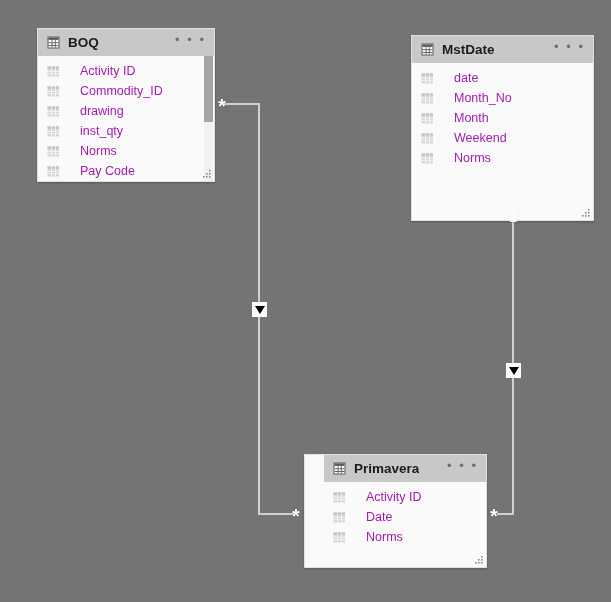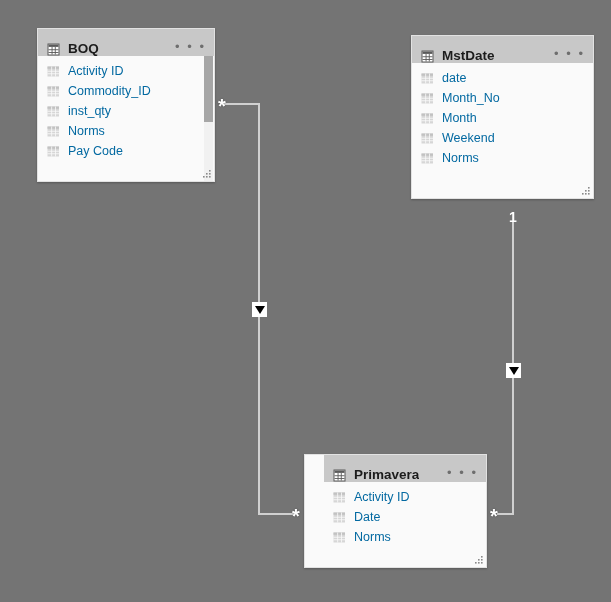--- a/index.html
+++ b/index.html
@@ -83,21 +83,21 @@
     background: #fafafa;
     border: 1px solid #e2e2e2;
     box-sizing: border-box;
     box-shadow: 0 1px 2px rgba(0,0,0,0.25);
     overflow: hidden;
   }
   .tbl-head {
     height: 27px;
     background: #c8c8c8;
     display: flex;
-    align-items: flex-end;
+    align-items: center;
     padding: 0 8px 0 9px;
     box-sizing: border-box;
   }
   .tbl-title {
     font-size: 13.5px;
     font-weight: bold;
     color: #1c1c1c;
     margin-left: 8px;
     white-space: nowrap;
     overflow: hidden;
@@ -116,22 +116,22 @@
   }
   .fld {
     display: flex;
     align-items: center;
     height: 20px;
     padding-left: 9px;
     box-sizing: border-box;
   }
   .fld-name {
     font-size: 12.5px;
-    color: #0369a1;
-    margin-left: 8px;
+    color: #a21caf;
+    margin-left: 20px;
     white-space: nowrap;
   }
   
   .gicon {
     width: 13px;
     height: 13px;
     flex: 0 0 13px;
     position: relative;
   }
   .gicon svg { display: block; }
@@ -227,20 +227,33 @@
         <span class="gicon">
           <svg width="13" height="13" viewBox="0 0 13 13">
             <rect x="0.5" y="1.5" width="11.5" height="10" fill="#d6d6d6"></rect>
             <rect x="0.5" y="1.5" width="11.5" height="2.3" fill="#c2c2c2"></rect>
             <rect x="4.3" y="1.5" width="0.8" height="10" fill="#fafafa"></rect>
             <rect x="8.1" y="1.5" width="0.8" height="10" fill="#fafafa"></rect>
             <rect x="0.5" y="5.8" width="11.5" height="0.8" fill="#fafafa"></rect>
             <rect x="0.5" y="8.4" width="11.5" height="0.8" fill="#fafafa"></rect>
           </svg>
         </span>
+        <span class="fld-name">drawing</span>
+      </div>
+      <div class="fld">
+        <span class="gicon">
+          <svg width="13" height="13" viewBox="0 0 13 13">
+            <rect x="0.5" y="1.5" width="11.5" height="10" fill="#d6d6d6"></rect>
+            <rect x="0.5" y="1.5" width="11.5" height="2.3" fill="#c2c2c2"></rect>
+            <rect x="4.3" y="1.5" width="0.8" height="10" fill="#fafafa"></rect>
+            <rect x="8.1" y="1.5" width="0.8" height="10" fill="#fafafa"></rect>
+            <rect x="0.5" y="5.8" width="11.5" height="0.8" fill="#fafafa"></rect>
+            <rect x="0.5" y="8.4" width="11.5" height="0.8" fill="#fafafa"></rect>
+          </svg>
+        </span>
         <span class="fld-name">inst_qty</span>
       </div>
       <div class="fld">
         <span class="gicon">
           <svg width="13" height="13" viewBox="0 0 13 13">
             <rect x="0.5" y="1.5" width="11.5" height="10" fill="#d6d6d6"></rect>
             <rect x="0.5" y="1.5" width="11.5" height="2.3" fill="#c2c2c2"></rect>
             <rect x="4.3" y="1.5" width="0.8" height="10" fill="#fafafa"></rect>
             <rect x="8.1" y="1.5" width="0.8" height="10" fill="#fafafa"></rect>
             <rect x="0.5" y="5.8" width="11.5" height="0.8" fill="#fafafa"></rect>
@@ -269,21 +282,21 @@
     <svg class="resize-grip" width="9" height="9" viewBox="0 0 9 9">
       <rect x="6" y="0" width="1.6" height="1.6" fill="#8a8a8a"></rect>
       <rect x="3" y="3" width="1.6" height="1.6" fill="#8a8a8a"></rect>
       <rect x="6" y="3" width="1.6" height="1.6" fill="#8a8a8a"></rect>
       <rect x="0" y="6" width="1.6" height="1.6" fill="#8a8a8a"></rect>
       <rect x="3" y="6" width="1.6" height="1.6" fill="#8a8a8a"></rect>
       <rect x="6" y="6" width="1.6" height="1.6" fill="#8a8a8a"></rect>
     </svg>
   </div>
 
-  <div class="tbl" style="left:411px; top:35px; width:183px; height:164px;">
+  <div class="tbl" style="left:411px; top:35px; width:183px; height:186px;">
     <div class="tbl-head">
       <span class="gicon">
         <svg width="13" height="13" viewBox="0 0 13 13">
           <rect x="0.5" y="0.5" width="12" height="12" fill="#5a5a5a"></rect>
           <rect x="1.5" y="1.5" width="10" height="10" fill="#ffffff"></rect>
           <rect x="1.5" y="1.5" width="10" height="2.4" fill="#5a5a5a"></rect>
           <rect x="4.6" y="4" width="0.9" height="7.5" fill="#5a5a5a"></rect>
           <rect x="7.8" y="4" width="0.9" height="7.5" fill="#5a5a5a"></rect>
           <rect x="1.5" y="6.3" width="10" height="0.9" fill="#5a5a5a"></rect>
           <rect x="1.5" y="9" width="10" height="0.9" fill="#5a5a5a"></rect>

